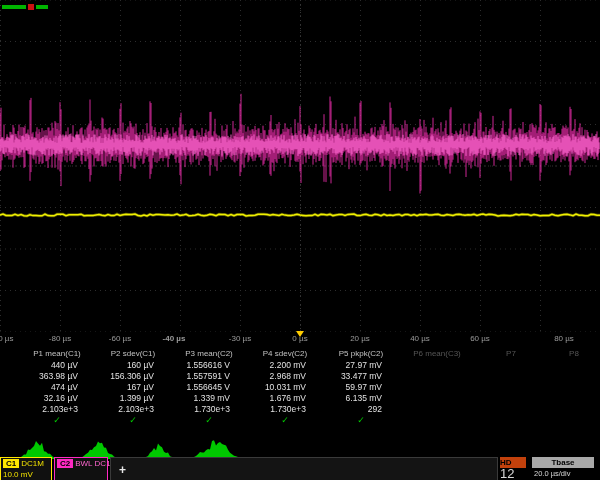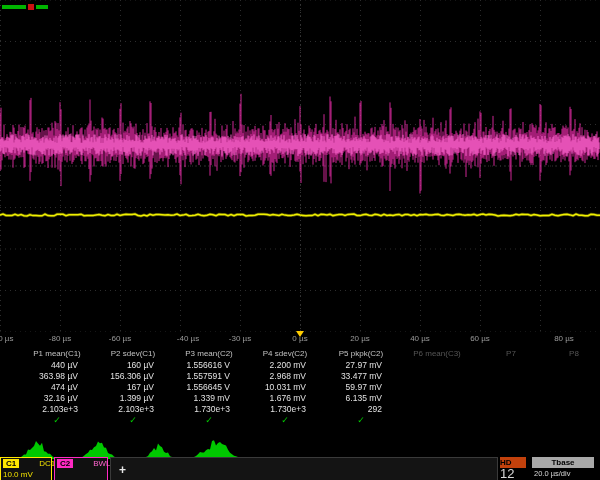--- a/index.html
+++ b/index.html
@@ -23,21 +23,21 @@
   .mrow.head{height:13px;line-height:13px;}
   .mhead{text-align:center;color:#c2c2c2;font-size:8px;overflow:hidden;white-space:nowrap;}
   .mhead.dim{color:#555;}
   .mval{text-align:right;padding-right:10px;color:#e2e2e2;white-space:nowrap;}
   .mcheck{text-align:center;color:#00cc00;font-size:9px;}
   
   #histicons{position:absolute;left:0;top:433px;width:300px;height:27px;}
   
   #bottom-bar{position:absolute;left:0;top:457px;width:600px;height:30px;font-size:8px;}
   .desc{position:absolute;top:0;height:28px;background:#101010;border:1px solid #4a4a4a;box-sizing:border-box;}
-  .drow{height:11px;line-height:11px;display:flex;align-items:center;gap:20px;padding:0 2px;white-space:nowrap;}
+  .drow{height:11px;line-height:11px;display:flex;align-items:center;gap:2px;padding:0 2px;white-space:nowrap;}
   .badge{display:inline-block;padding:0 3px;height:9px;line-height:9px;font-weight:bold;color:#000;font-size:8px;}
   #c1-box{left:0;width:52px;}
   #c2-box{left:54px;width:54px;}
   .c1t{color:#f0e000;}
   .c2t{color:#ff66cf;}
   #plus-panel{left:110px;width:388px;background:#141414;border:1px solid #3a3a3a;}
   #plus-glyph{position:absolute;left:8px;top:5px;color:#e8e8e8;font-size:12px;font-weight:bold;}
   #hd-box{left:500px;width:30px;border:none;background:transparent;}
   .hd-badge{display:block;width:26px;height:11px;line-height:11px;text-align:left;background:#c2410c;color:#000;font-weight:bold;font-size:8px;}
   .hd-bits{color:#d8d8d8;height:11px;line-height:11px;font-size:13px;}
@@ -64,21 +64,21 @@
         <path d="M0 215L3 214.1L6 215.4L9 215.6L12 215.4L15 214.4L18 215.4L21 214.5L24 215.8L27 215.9L30 214.7L33 215.6L36 215.5L39 215.7L42 215.8L45 214.2L48 215.6L51 215.7L54 215.8L57 214.3L60 214.2L63 214.3L66 215.7L69 214.8L72 214.7L75 214.8L78 214.7L81 214.2L84 215.7L87 215.6L90 215.6L93 215.6L96 215.0L99 214.6L102 215.3L105 215.8L108 214.6L111 215.5L114 215.6L117 214.2L120 215.5L123 214.7L126 214.3L129 214.4L132 214.4L135 214.1L138 215.5L141 215.9L144 215.1L147 215.9L150 214.3L153 215.2L156 214.6L159 214.5L162 214.7L165 215.0L168 214.8L171 215.2L174 215.0L177 214.1L180 215.5L183 215.1L186 214.3L189 215.7L192 215.6L195 215.2L198 214.4L201 215.2L204 215.8L207 215.3L210 214.2L213 214.7L216 215.6L219 214.3L222 214.4L225 214.6L228 215.6L231 214.5L234 215.7L237 214.6L240 214.5L243 214.5L246 215.9L249 215.6L252 215.6L255 215.2L258 214.3L261 214.3L264 214.2L267 214.6L270 215.3L273 214.6L276 215.0L279 215.5L282 214.3L285 215.1L288 215.5L291 215.4L294 215.0L297 214.3L300 215.0L303 215.4L306 215.8L309 215.4L312 215.6L315 214.3L318 215.6L321 214.3L324 214.6L327 214.9L330 214.2L333 215.6L336 215.0L339 214.6L342 214.4L345 215.4L348 214.4L351 214.2L354 214.1L357 215.5L360 215.6L363 214.8L366 214.3L369 215.2L372 215.4L375 214.3L378 214.8L381 215.7L384 214.3L387 215.4L390 215.0L393 215.5L396 214.8L399 214.4L402 215.6L405 214.5L408 214.6L411 215.4L414 214.6L417 215.7L420 214.5L423 214.8L426 214.3L429 214.9L432 215.0L435 214.4L438 214.3L441 215.2L444 215.5L447 214.5L450 214.9L453 215.4L456 214.5L459 214.3L462 214.8L465 215.2L468 214.7L471 215.0L474 214.2L477 215.5L480 214.6L483 214.1L486 214.9L489 214.3L492 214.4L495 215.0L498 215.9L501 215.5L504 215.2L507 215.5L510 215.8L513 215.3L516 214.3L519 215.0L522 214.3L525 214.6L528 214.6L531 215.5L534 214.5L537 215.1L540 215.8L543 215.5L546 215.6L549 215.5L552 214.4L555 215.3L558 215.8L561 215.1L564 214.4L567 214.3L570 214.9L573 215.7L576 214.1L579 215.2L582 215.2L585 215.7L588 215.7L591 214.3L594 214.5L597 215.2L600 215.3" stroke="#f0f000" fill="none" stroke-width="3" stroke-opacity="0.35"></path>
         <path d="M0 215L3 214.1L6 215.4L9 215.6L12 215.4L15 214.4L18 215.4L21 214.5L24 215.8L27 215.9L30 214.7L33 215.6L36 215.5L39 215.7L42 215.8L45 214.2L48 215.6L51 215.7L54 215.8L57 214.3L60 214.2L63 214.3L66 215.7L69 214.8L72 214.7L75 214.8L78 214.7L81 214.2L84 215.7L87 215.6L90 215.6L93 215.6L96 215.0L99 214.6L102 215.3L105 215.8L108 214.6L111 215.5L114 215.6L117 214.2L120 215.5L123 214.7L126 214.3L129 214.4L132 214.4L135 214.1L138 215.5L141 215.9L144 215.1L147 215.9L150 214.3L153 215.2L156 214.6L159 214.5L162 214.7L165 215.0L168 214.8L171 215.2L174 215.0L177 214.1L180 215.5L183 215.1L186 214.3L189 215.7L192 215.6L195 215.2L198 214.4L201 215.2L204 215.8L207 215.3L210 214.2L213 214.7L216 215.6L219 214.3L222 214.4L225 214.6L228 215.6L231 214.5L234 215.7L237 214.6L240 214.5L243 214.5L246 215.9L249 215.6L252 215.6L255 215.2L258 214.3L261 214.3L264 214.2L267 214.6L270 215.3L273 214.6L276 215.0L279 215.5L282 214.3L285 215.1L288 215.5L291 215.4L294 215.0L297 214.3L300 215.0L303 215.4L306 215.8L309 215.4L312 215.6L315 214.3L318 215.6L321 214.3L324 214.6L327 214.9L330 214.2L333 215.6L336 215.0L339 214.6L342 214.4L345 215.4L348 214.4L351 214.2L354 214.1L357 215.5L360 215.6L363 214.8L366 214.3L369 215.2L372 215.4L375 214.3L378 214.8L381 215.7L384 214.3L387 215.4L390 215.0L393 215.5L396 214.8L399 214.4L402 215.6L405 214.5L408 214.6L411 215.4L414 214.6L417 215.7L420 214.5L423 214.8L426 214.3L429 214.9L432 215.0L435 214.4L438 214.3L441 215.2L444 215.5L447 214.5L450 214.9L453 215.4L456 214.5L459 214.3L462 214.8L465 215.2L468 214.7L471 215.0L474 214.2L477 215.5L480 214.6L483 214.1L486 214.9L489 214.3L492 214.4L495 215.0L498 215.9L501 215.5L504 215.2L507 215.5L510 215.8L513 215.3L516 214.3L519 215.0L522 214.3L525 214.6L528 214.6L531 215.5L534 214.5L537 215.1L540 215.8L543 215.5L546 215.6L549 215.5L552 214.4L555 215.3L558 215.8L561 215.1L564 214.4L567 214.3L570 214.9L573 215.7L576 214.1L579 215.2L582 215.2L585 215.7L588 215.7L591 214.3L594 214.5L597 215.2L600 215.3" stroke="#f0f000" fill="none" stroke-width="1.5" stroke-opacity="1"></path>
       </svg>
   </div>
 
   <div id="time-axis">
     <div id="trigger-marker"></div>
   <span class="tlabel" style="left: 0px;">-100 µs</span>
       <span class="tlabel" style="left: 60px;">-80 µs</span>
       <span class="tlabel" style="left: 120px;">-60 µs</span>
-      <span class="tlabel" style="left: 188px;">-40 µs</span>
+      <span class="tlabel" style="left: 174px; font-weight: bold;">-40 µs</span>
       <span class="tlabel" style="left: 240px;">-30 µs</span>
       <span class="tlabel" style="left: 300px;">0 µs</span>
       <span class="tlabel" style="left: 360px;">20 µs</span>
       <span class="tlabel" style="left: 420px;">40 µs</span>
       <span class="tlabel" style="left: 480px;">60 µs</span>
       <span class="tlabel" style="left: 540px; margin-left: 24px;">80 µs</span>
     </div>
 
   <div id="mtable">
     <div class="mrow head">

